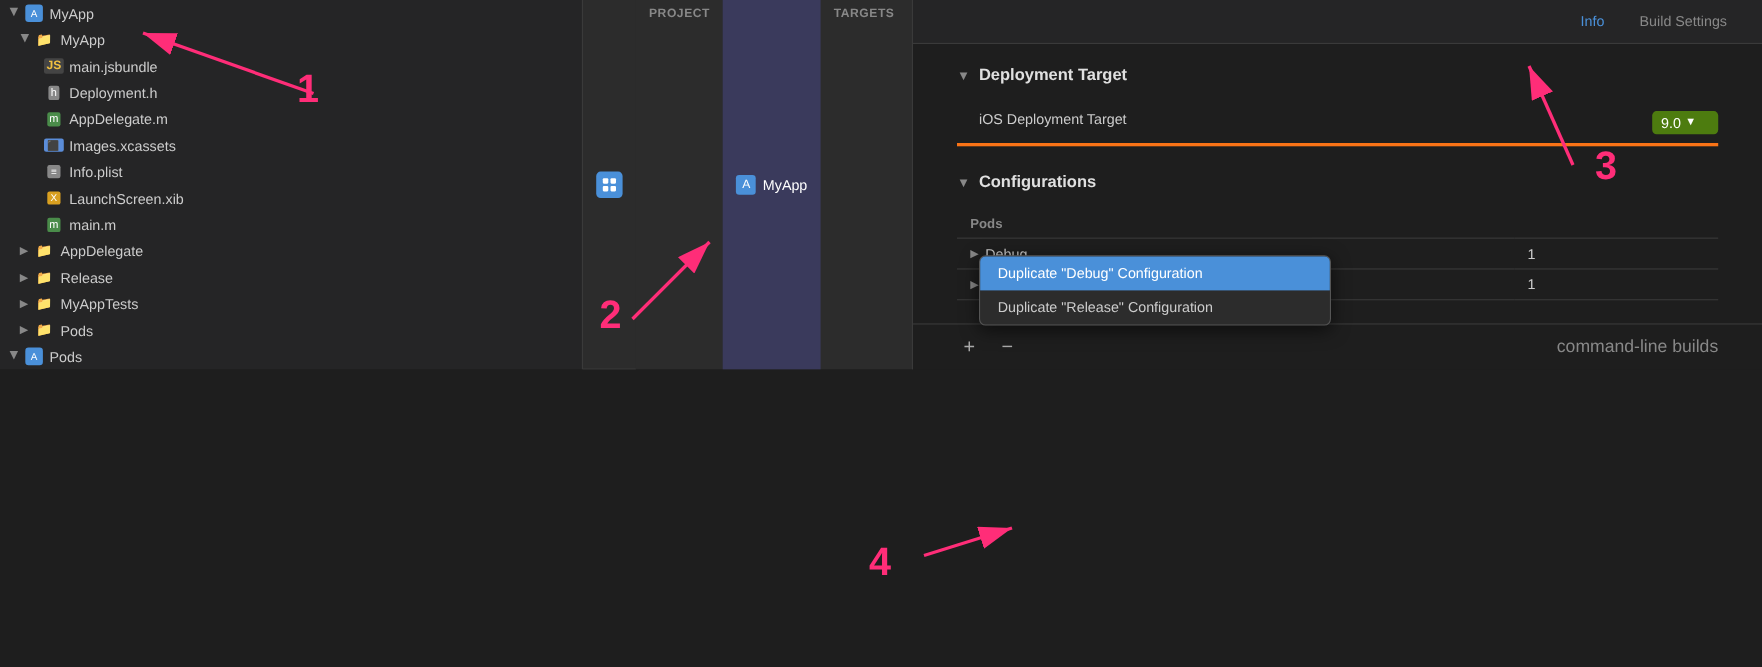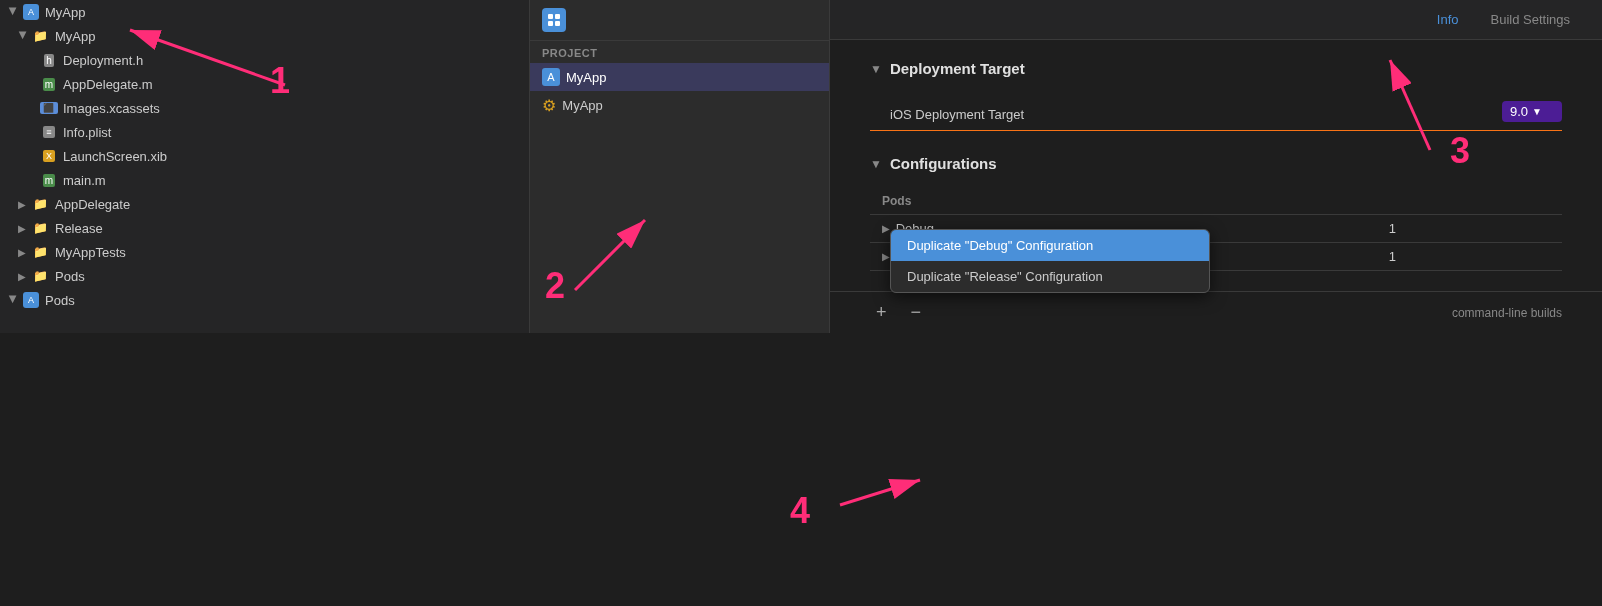--- a/index.html
+++ b/index.html
@@ -73,21 +73,21 @@
     }
 
     .chevron.open { transform: rotate(90deg); }
 
     
     .project-navigator {
       width: 300px;
       background: #2c2c2c;
       border-right: 1px solid #3a3a3a;
       display: flex;
-      flex-direction: column;
+      flex-direction: row;
       flex-shrink: 0;
     }
 
     .pnav-toolbar {
       padding: 8px 12px;
       display: flex;
       align-items: center;
       background: #2c2c2c;
       border-bottom: 1px solid #3a3a3a;
     }
@@ -173,40 +173,40 @@
     }
 
     .section-header .triangle {
       margin-right: 8px;
       font-size: 12px;
       color: #888;
     }
 
     .setting-row {
       display: flex;
-      align-items: flex-end;
+      align-items: flex-start;
       padding: 8px 0;
-      border-bottom: 1px solid #f97316;
+      border-bottom: 3px solid #f97316;
     }
 
     .setting-label {
       flex: 1;
       font-size: 13px;
       color: #cccccc;
       padding-left: 20px;
     }
 
     .setting-value {
       display: flex;
       align-items: center;
       gap: 4px;
     }
 
     .dropdown-btn {
-      background: #4c1d95;
+      background: #4d7c0f;
       color: white;
       border: none;
       border-radius: 4px;
       padding: 3px 8px;
       font-size: 13px;
       cursor: pointer;
       display: flex;
       align-items: center;
       gap: 4px;
       min-width: 60px;
@@ -358,20 +358,27 @@
 
       </div>
 
       <div class="nav-item">
         <span style="width:10px; display:inline-block"></span>
         <span class="chevron open">▶</span>
         <span class="icon folder-icon">📁</span>
         <span>MyApp</span>
       </div>
 
+      <div class="nav-item">
+        <span style="width:32px; display:inline-block"></span>
+        <span class="icon">
+            <span class="icon-js">JS</span>
+          </span>
+        <span>main.jsbundle</span>
+      </div>
 
       <div class="nav-item">
         <span style="width:32px; display:inline-block"></span>
         <span class="icon">
             <span class="icon-h">h</span>
           </span>
         <span>Deployment.h</span>
       </div>
 
       <div class="nav-item">
@@ -466,20 +473,21 @@
 
       <div class="pnav-section-header">PROJECT</div>
 
       <div class="pnav-item selected">
         <span class="icon" style="margin-right:6px;">
           <span class="app-icon-blue" style="width:18px;height:18px;font-size:11px;">A</span>
         </span>
         <span>MyApp</span>
       </div>
 
+      <div class="pnav-section-header">TARGETS</div>
 
       <div class="pnav-item">
         <span class="icon" style="margin-right:6px;font-size:16px;color:#d9a020;">⚙</span>
         <span>MyApp</span>
       </div>
     </div>
 
     <div class="settings-panel">
 
       <div class="settings-toolbar">
@@ -538,21 +546,21 @@
               </tr>
             </tbody>
           </table>
         </div>
 
       </div>
 
       <div class="bottom-toolbar">
         <button class="bottom-btn">+</button>
         <button class="bottom-btn">−</button>
-        <span style="font-size:12px; color:#888; margin-left:auto;">command-line builds</span>
+        <span style="font-size:16px; color:#888; margin-left:auto;">command-line builds</span>
 
         <div class="popup-menu">
           <div class="popup-menu-item highlighted">Duplicate "Debug" Configuration</div>
           <div class="popup-menu-item">Duplicate "Release" Configuration</div>
         </div>
       </div>
     </div>
   </div>
 
   <div class="annotation-wrapper">

